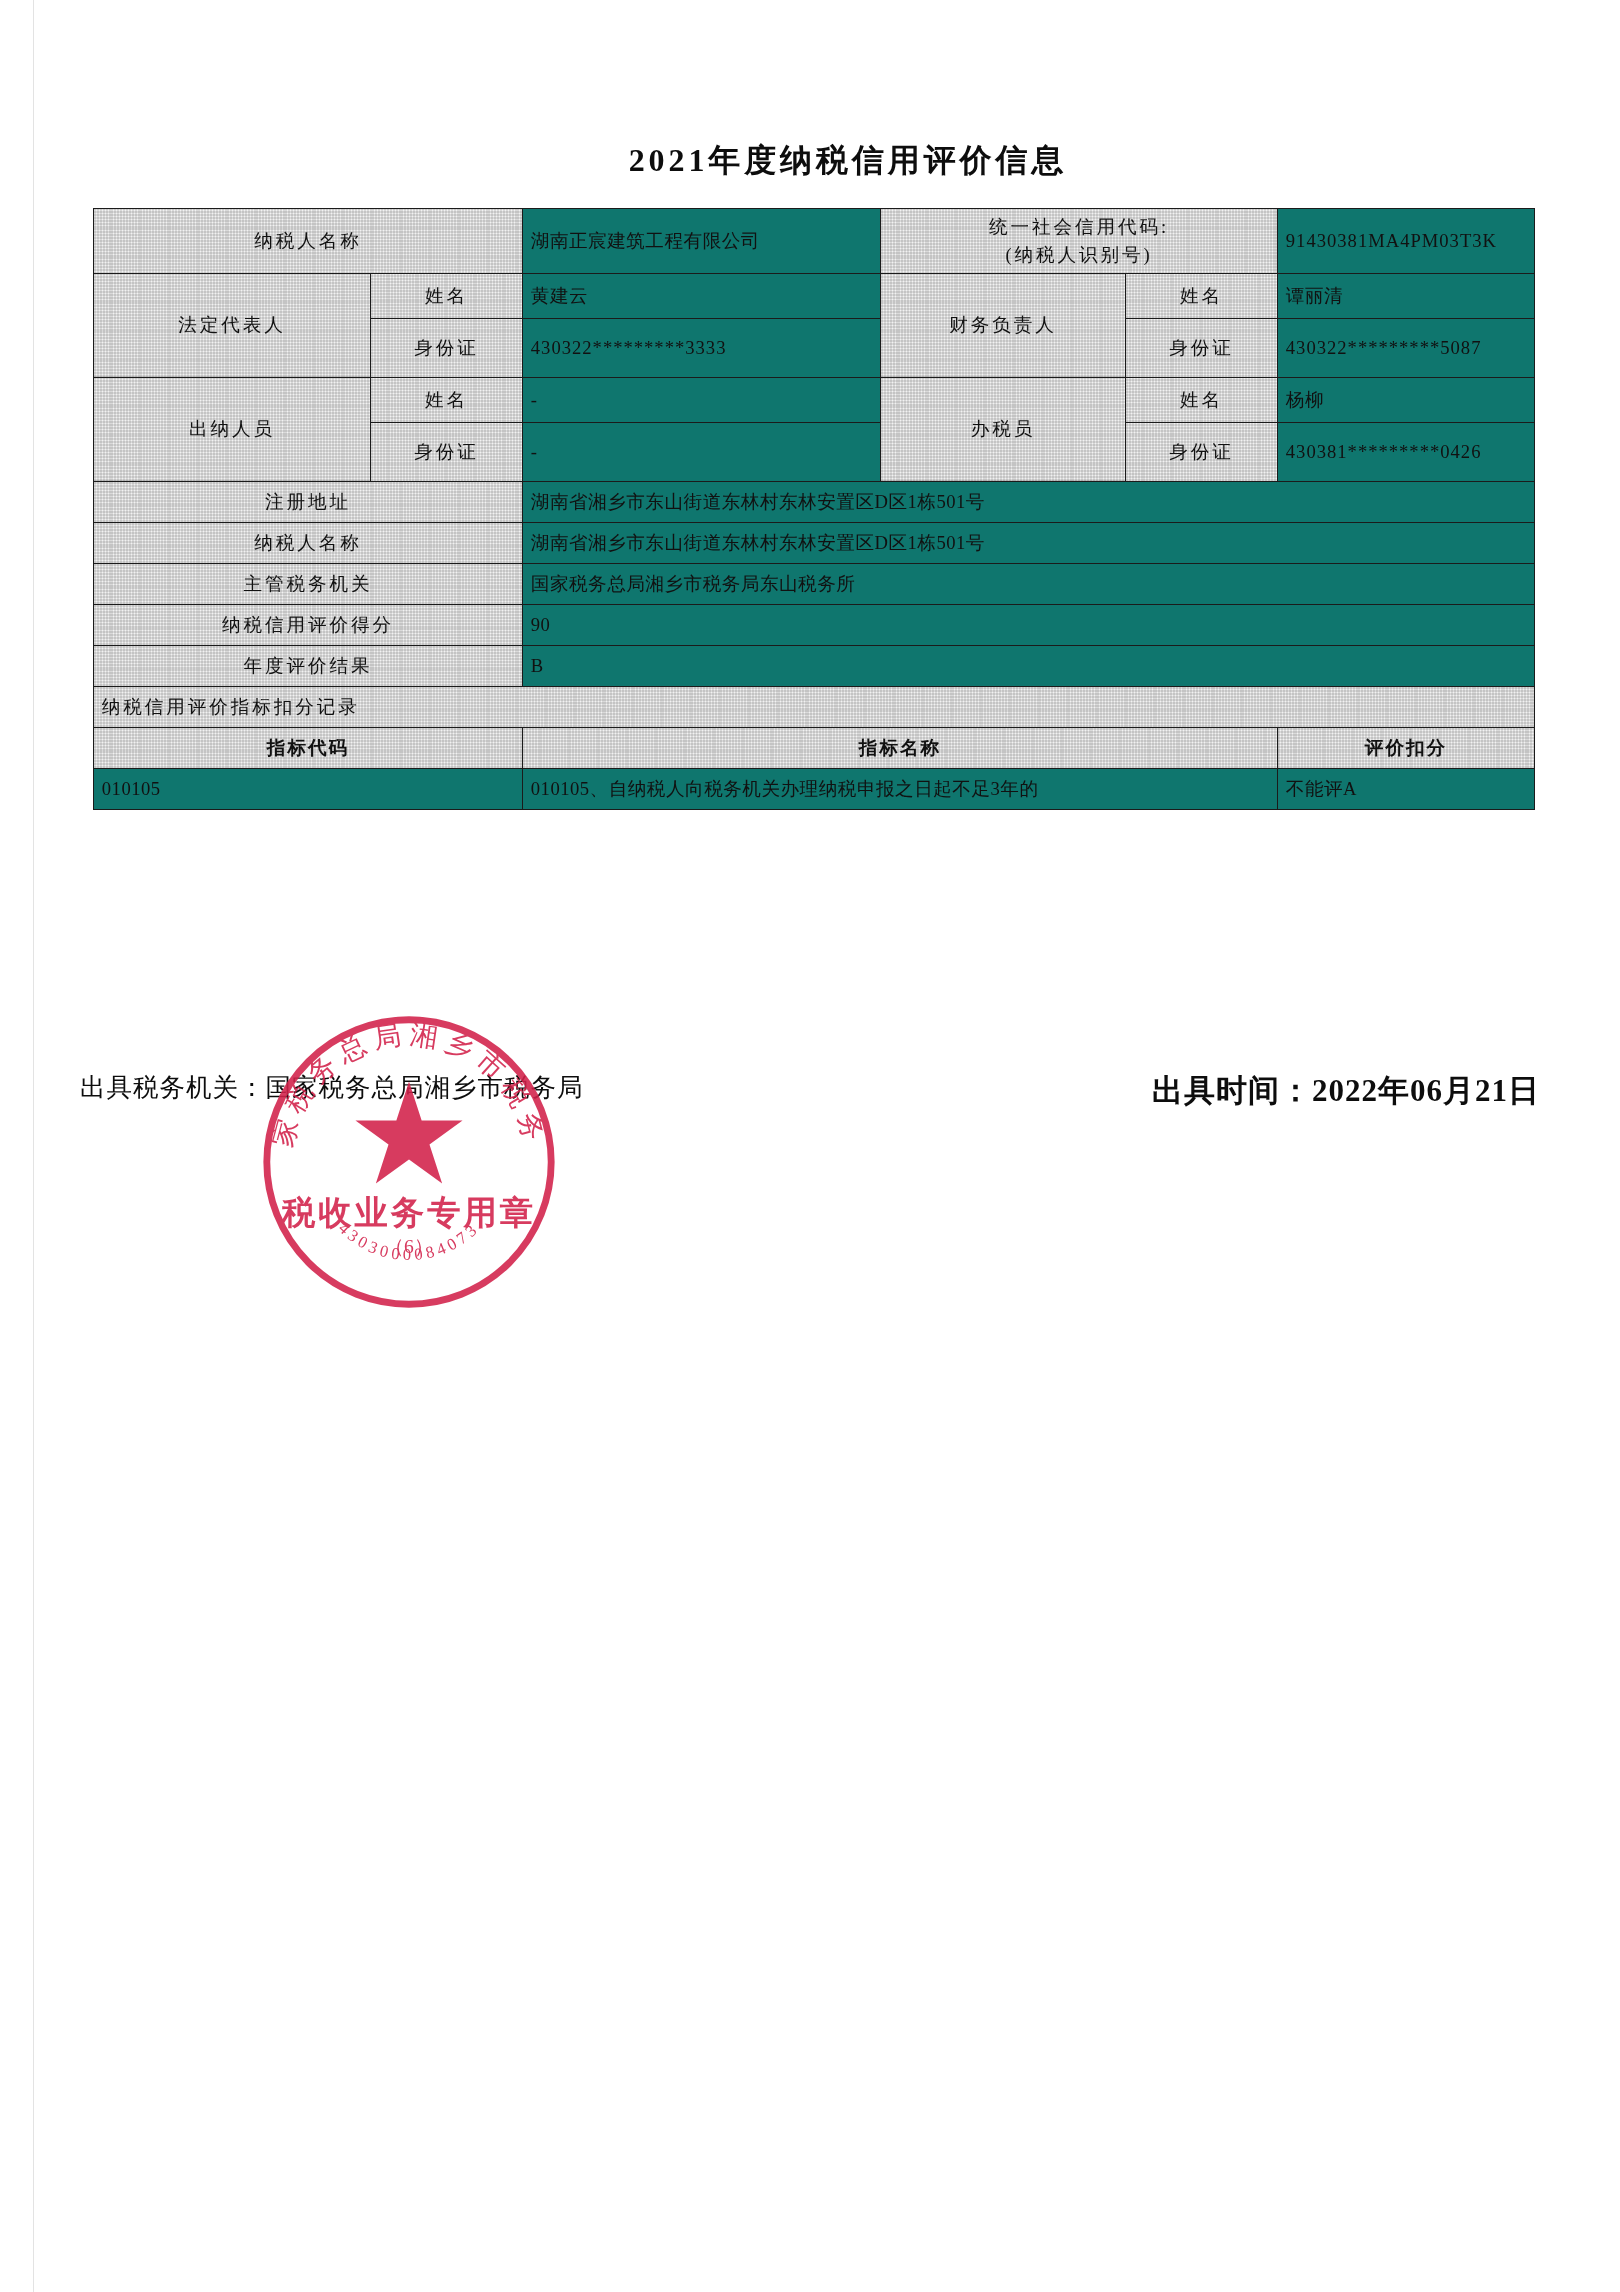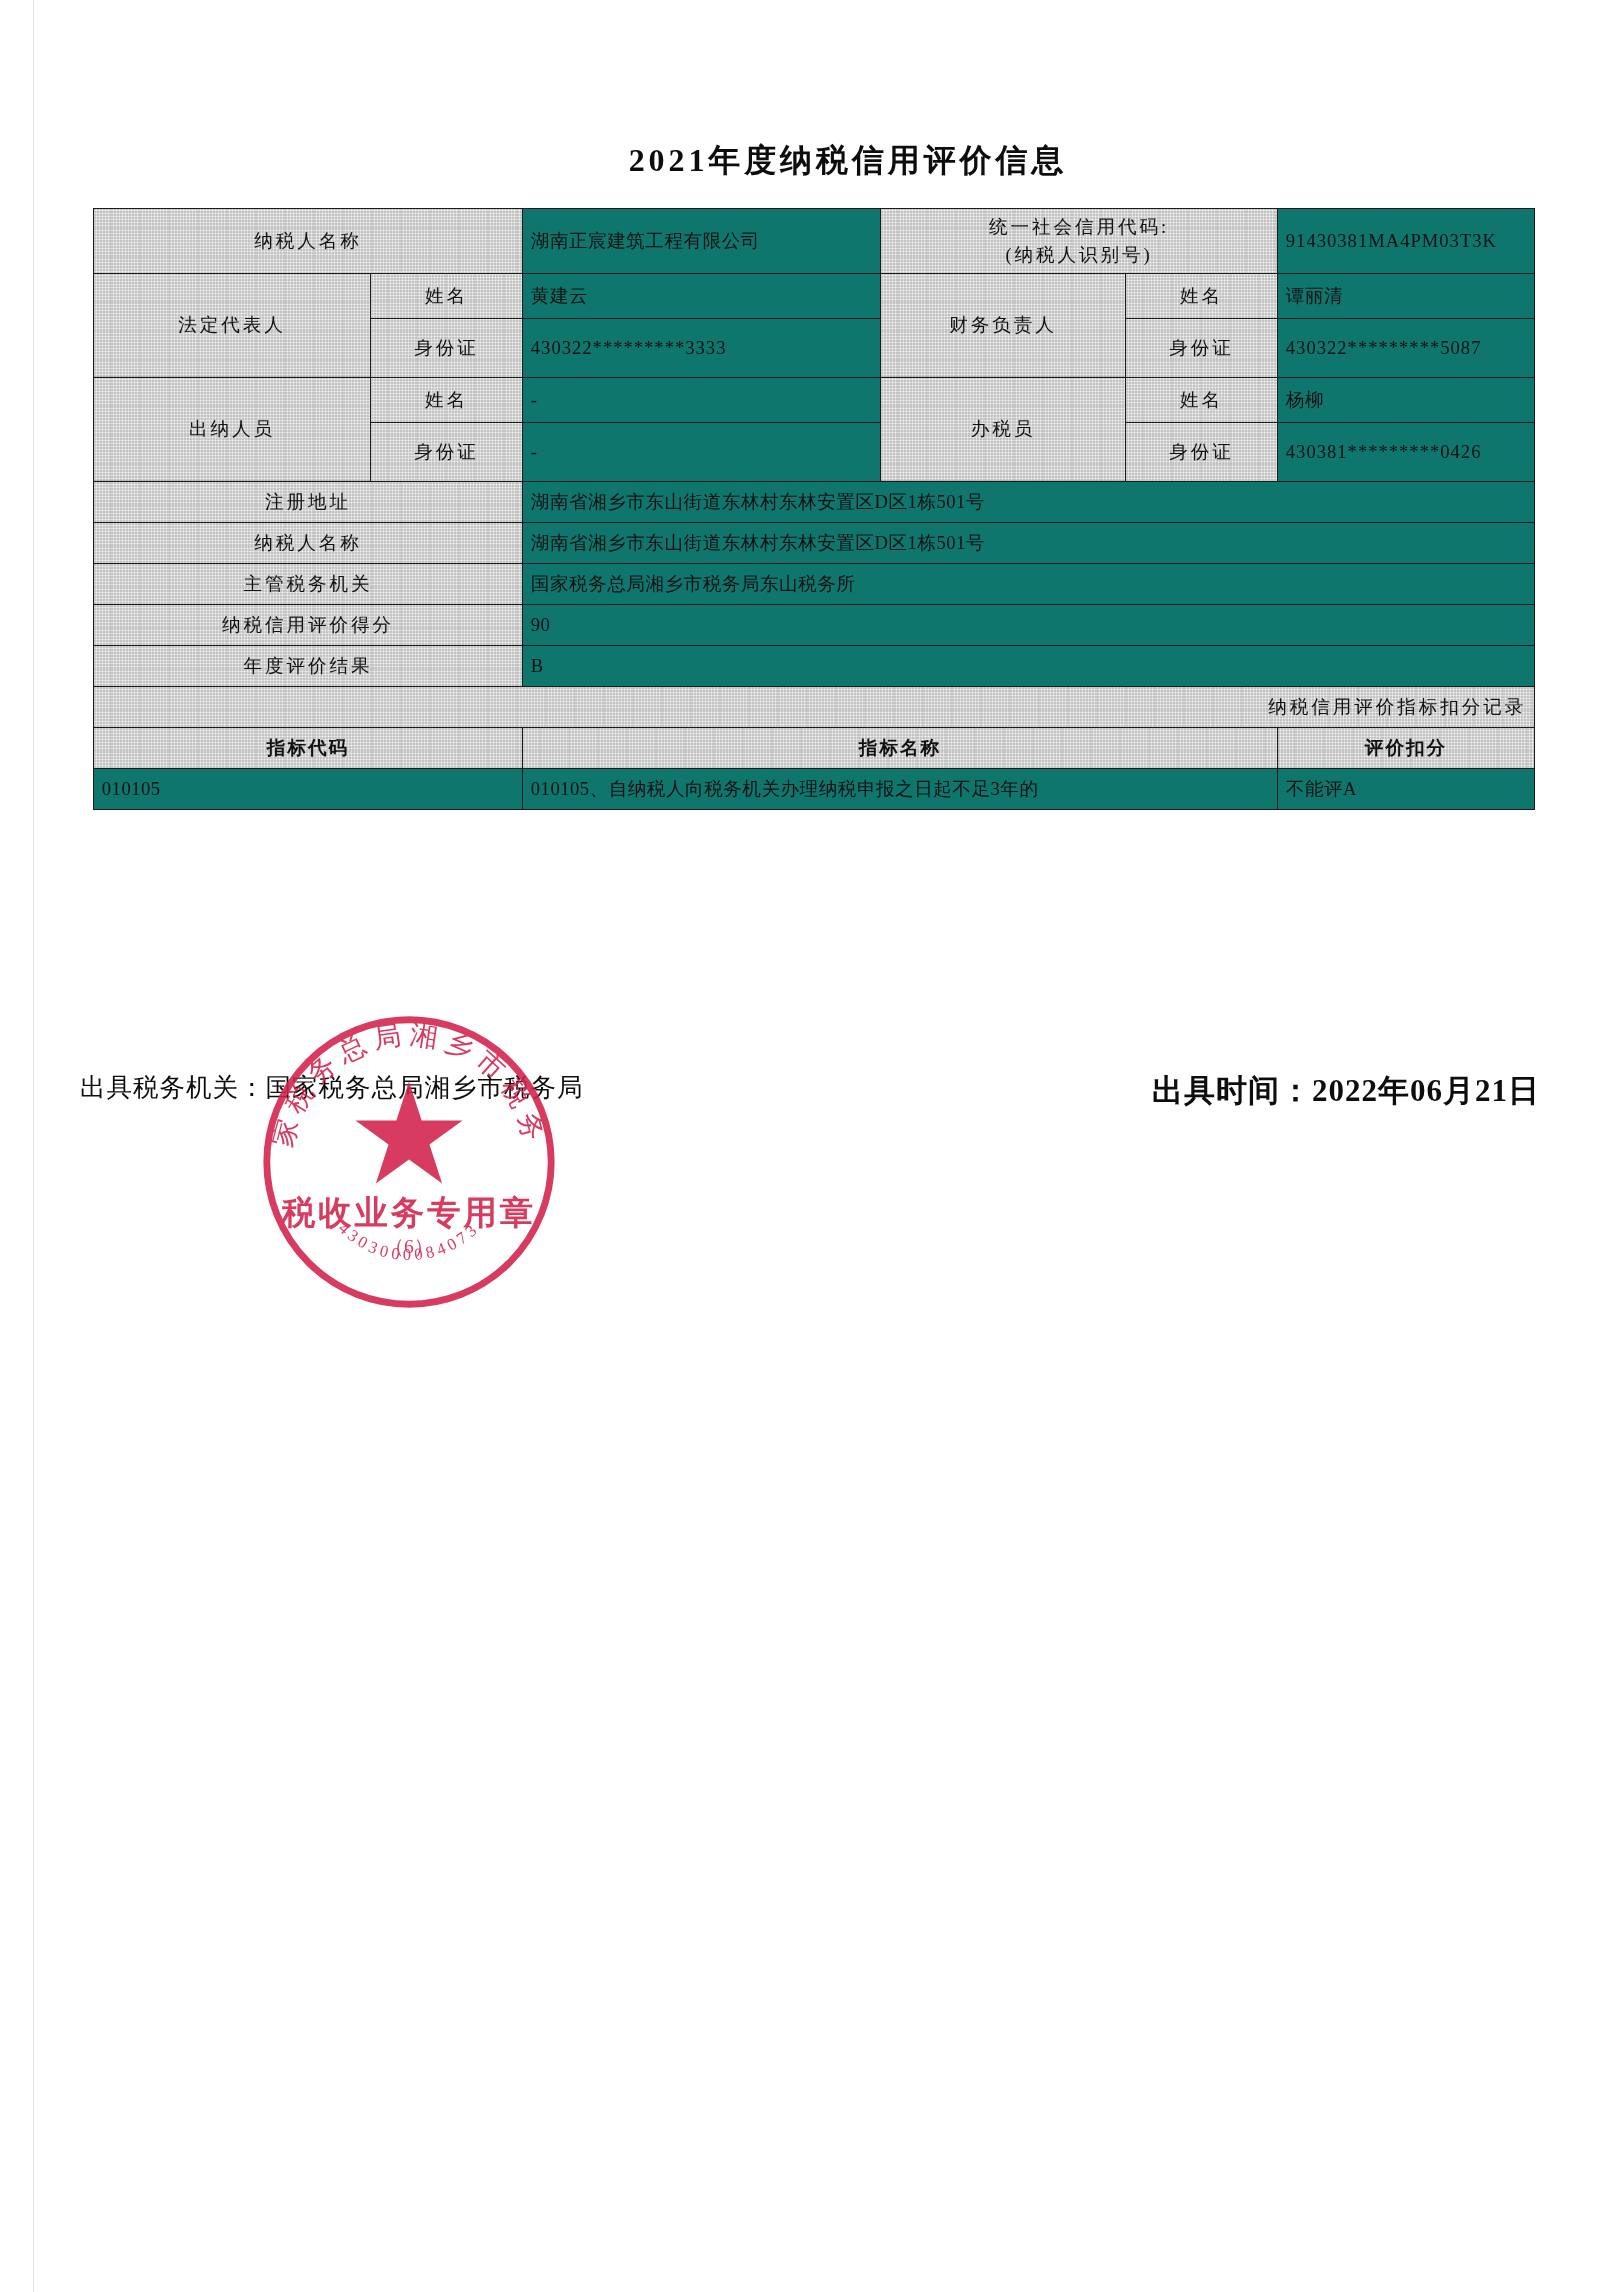--- a/index.html
+++ b/index.html
@@ -76,21 +76,21 @@
     text-align: left;
     letter-spacing: 0.5px;
     background: #0f766e;
   }
   td.value.mono {
     font-family: "Liberation Serif", "DejaVu Serif", serif;
     letter-spacing: 1px;
     margin-left: 24px;
   }
   td.section {
-    text-align: right;
+    text-align: left;
     letter-spacing: 2.9px;
     font-size: 18.6px;
     background-color: #f2f2f2;
     background-image:
       repeating-linear-gradient(0deg, rgba(0,0,0,0.20) 0px, rgba(0,0,0,0.20) 1px, rgba(0,0,0,0) 1px, rgba(0,0,0,0) 2.9px),
       repeating-linear-gradient(90deg, rgba(0,0,0,0.20) 0px, rgba(0,0,0,0.20) 1px, rgba(0,0,0,0) 1px, rgba(0,0,0,0) 2.9px);
   }
   td.colhead {
     text-align: center;
     letter-spacing: 2px;

